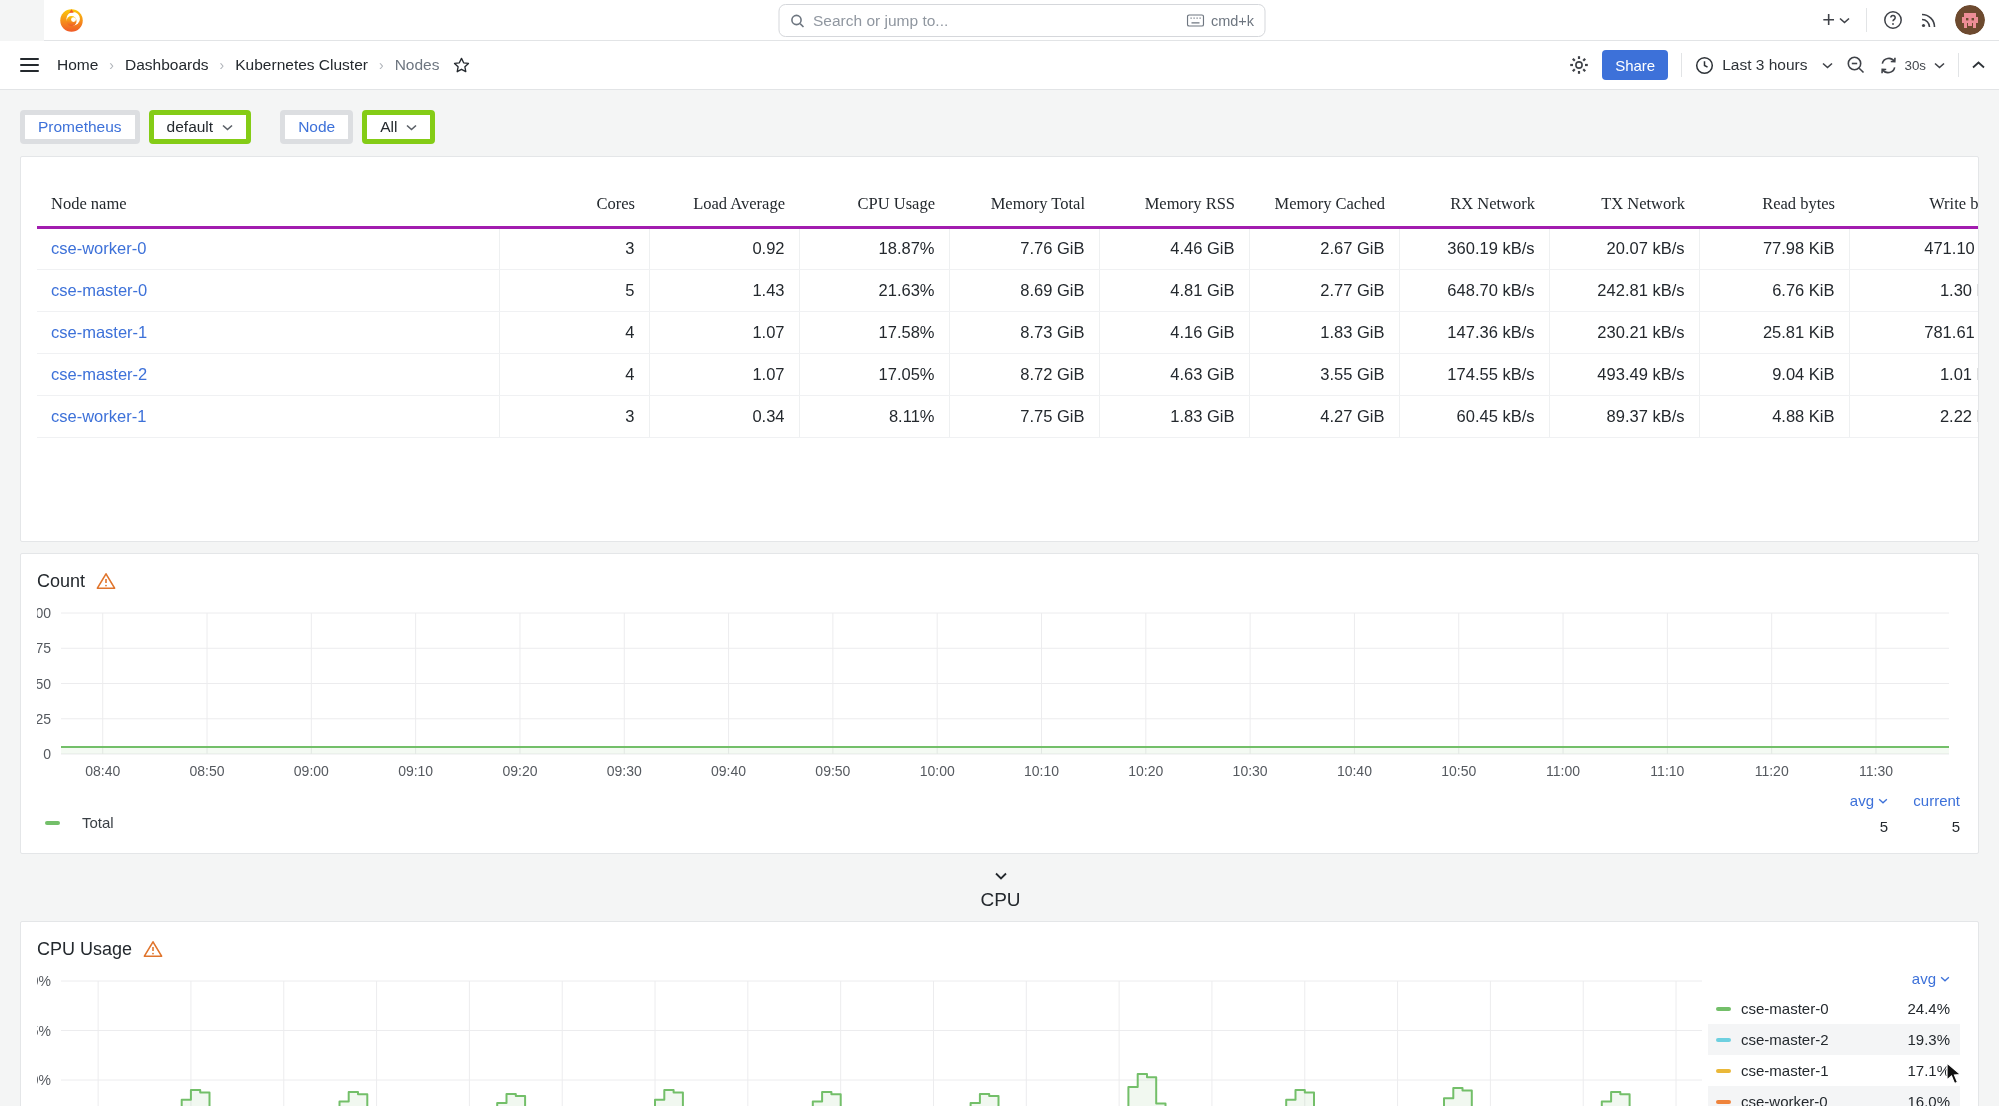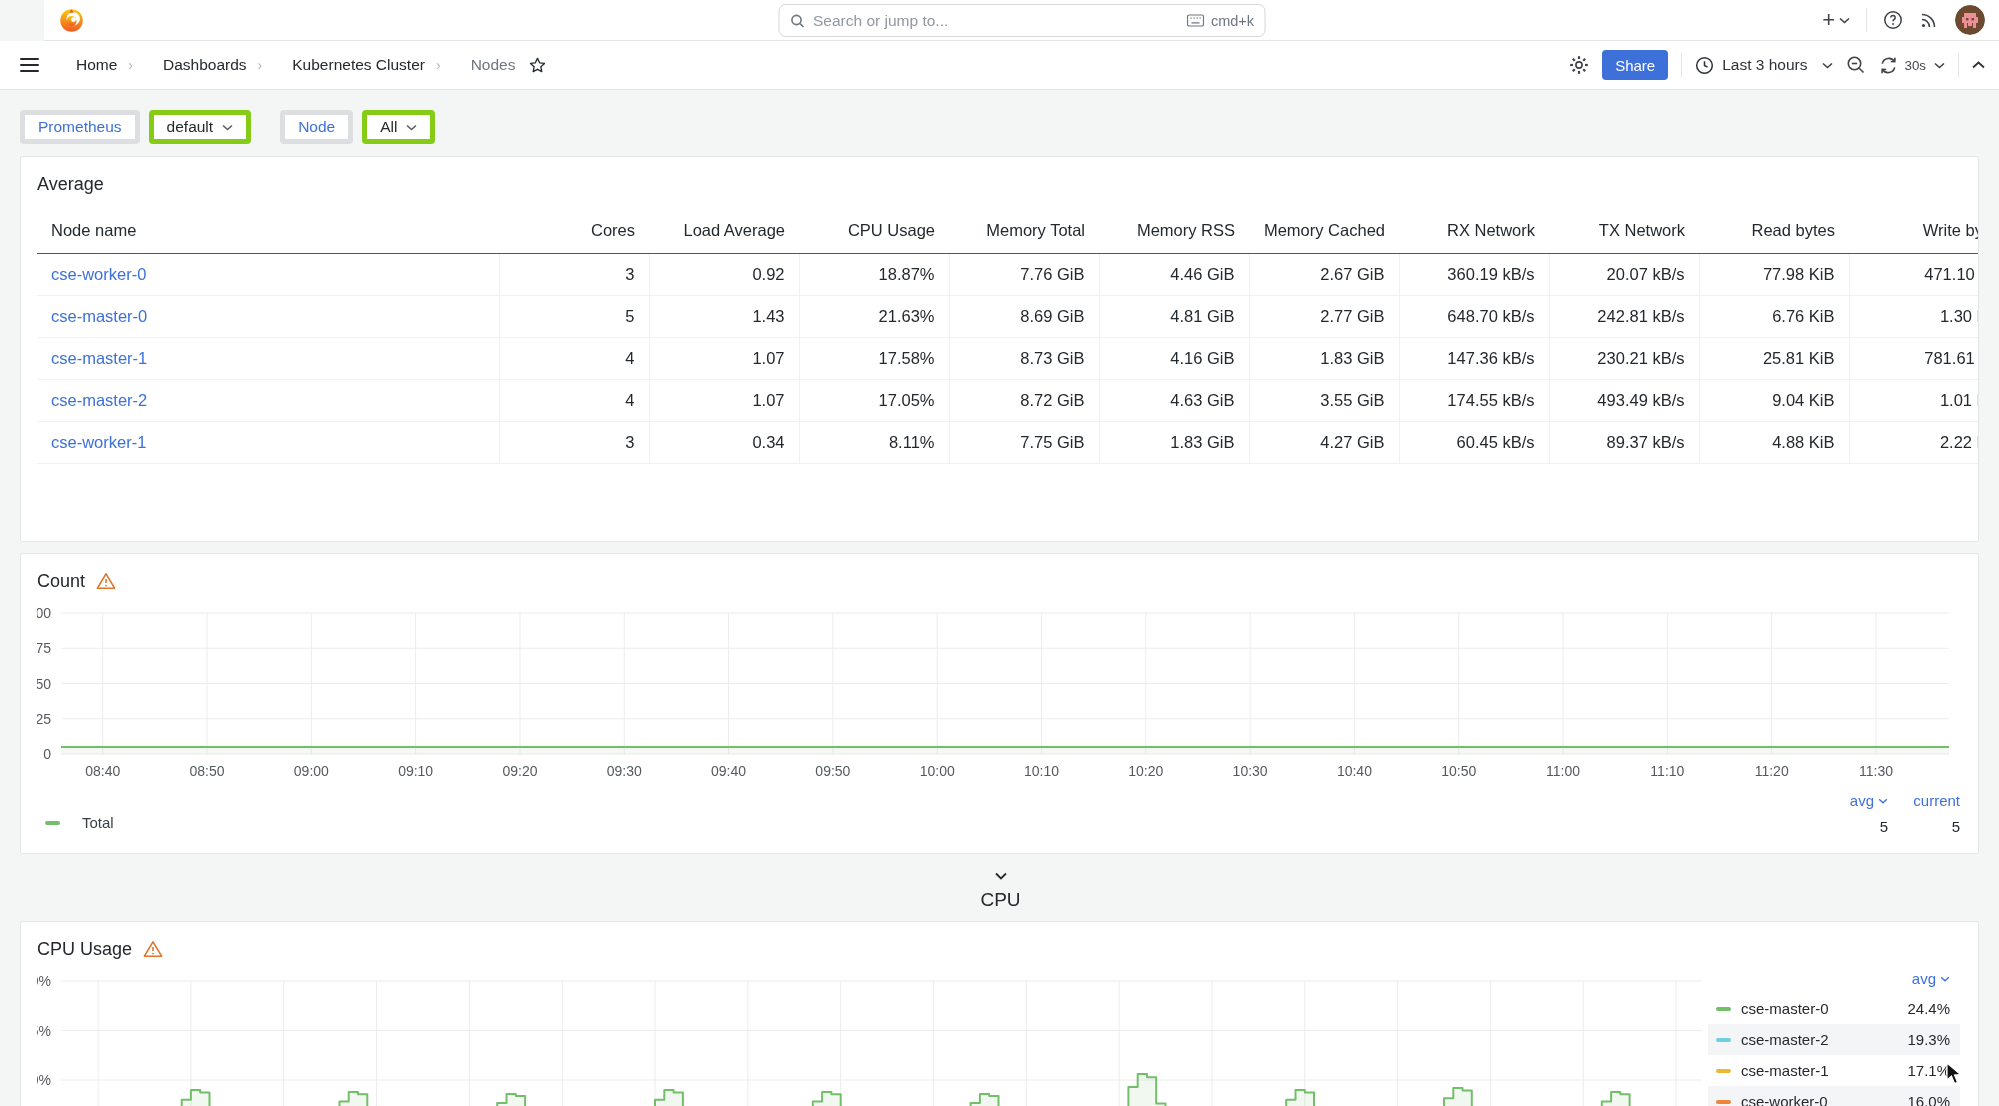--- a/index.html
+++ b/index.html
@@ -23,21 +23,21 @@
   .iconbtn{display:flex;align-items:center;gap:4px;cursor:pointer;background:none;border:none;padding:0;color:#44484e;}
   .plus-glyph{font-size:22px;font-weight:400;line-height:1;color:#3f4248;}
   .avatar{width:30px;height:30px;border-radius:50%;overflow:hidden;}
 
   
   .navbar{height:49px;background:#fff;border-bottom:1px solid #e2e4e6;display:flex;align-items:center;padding:0 14px;position:relative;z-index:4;}
   .burger{display:flex;flex-direction:column;gap:4px;margin:0 18px 0 6px;cursor:pointer;border:none;background:none;padding:0;}
   .burger span{display:block;width:19px;height:2.2px;background:#24292e;border-radius:1px;}
   .crumbs{display:flex;align-items:center;gap:11px;font-size:15.5px;}
   .crumbs .sep{color:#b0b4ba;font-size:14px;}
-  .crumb{color:#24292e;cursor:pointer;margin-left:19px;}
+  .crumb{color:#24292e;cursor:pointer;}
   .crumb.last{color:#6e7680;}
   .star-btn{margin-left:13px;}
   .nav-right{margin-left:auto;display:flex;align-items:center;gap:13px;}
   .share-btn{background:#3d71d9;color:#fff;border:none;border-radius:4px;height:30px;padding:0 13px;font-size:15px;font-weight:500;cursor:pointer;}
   .time-btn{display:flex;align-items:center;gap:8px;font-size:15.5px;font-weight:500;color:#2e3338;}
   .refresh-group{display:flex;align-items:center;gap:7px;font-size:15.5px;font-weight:500;color:#2e3338;}
 
   
   .page{padding:0 20px;}
   .filters{margin-top:20px;display:flex;align-items:center;}
@@ -46,21 +46,21 @@
   .gap9{margin-left:9px;} .gap29{margin-left:29px;}
 
   .panel{background:#fff;border:1px solid #e4e6e8;border-radius:2px;padding:14px 16px;overflow:hidden;position:relative;}
   .panel-title-row{display:flex;align-items:center;gap:11px;height:26px;}
   .panel-title{font-size:18px;font-weight:500;color:#24292e;}
 
   
   .panel.average{margin-top:12px;height:386px;}
   table.avg{margin-top:12px;border-collapse:collapse;table-layout:fixed;width:1982px;font-size:16.5px;}
   table.avg col.c-name{width:462px;} table.avg col.c-num{width:150px;} table.avg col.c-last{width:170px;}
-  table.avg th{font-weight:500;text-align:right;padding:0 14px;height:44px;border-bottom:1px solid #a21caf;white-space:nowrap;cursor:pointer;}
+  table.avg th{font-weight:500;text-align:right;padding:0 14px;height:44px;border-bottom:3px solid #a21caf;white-space:nowrap;cursor:pointer;font-family:Liberation Serif, serif;}
   table.avg th:first-child{text-align:left;}
   table.avg td{text-align:right;padding:0 14px;height:42px;border-bottom:1px solid #f0f1f3;border-left:1px solid #eef0f1;white-space:nowrap;}
   table.avg td:first-child{text-align:left;border-left:none;}
   table.avg td:first-child a{color:#3d71d9;text-decoration:none;cursor:pointer;}
 
   
   .panel.count{margin-top:11px;height:301px;}
   .axis-label{font-size:14px;fill:#55595f;}
   .count-legend{display:flex;justify-content:space-between;align-items:flex-start;padding:6px 2px 0 8px;}
   .series-key{display:flex;align-items:center;gap:22px;font-size:15px;color:#3a3f45;margin-top:22px;cursor:pointer;}
@@ -259,23 +259,20 @@
     <div class="pill linklike gap29">Node</div>
     <div class="pill gap9">
       <span>All</span>
       <svg width="11" height="7" viewBox="0 0 11 7" fill="none" stroke="#5a5f66" stroke-width="1.6">
           <polyline points="1,1.5 5.5,5.5 10,1.5"></polyline>
         </svg>
     </div>
   </div>
 
   <div class="panel average">
-    <div class="panel-title-row">
-      <span class="panel-title">Average</span>
-    </div>
     <table class="avg">
       <colgroup>
         <col class="c-name">
           <col class="c-num">
           <col class="c-num">
           <col class="c-num">
           <col class="c-num">
           <col class="c-num">
           <col class="c-num">
           <col class="c-num">

